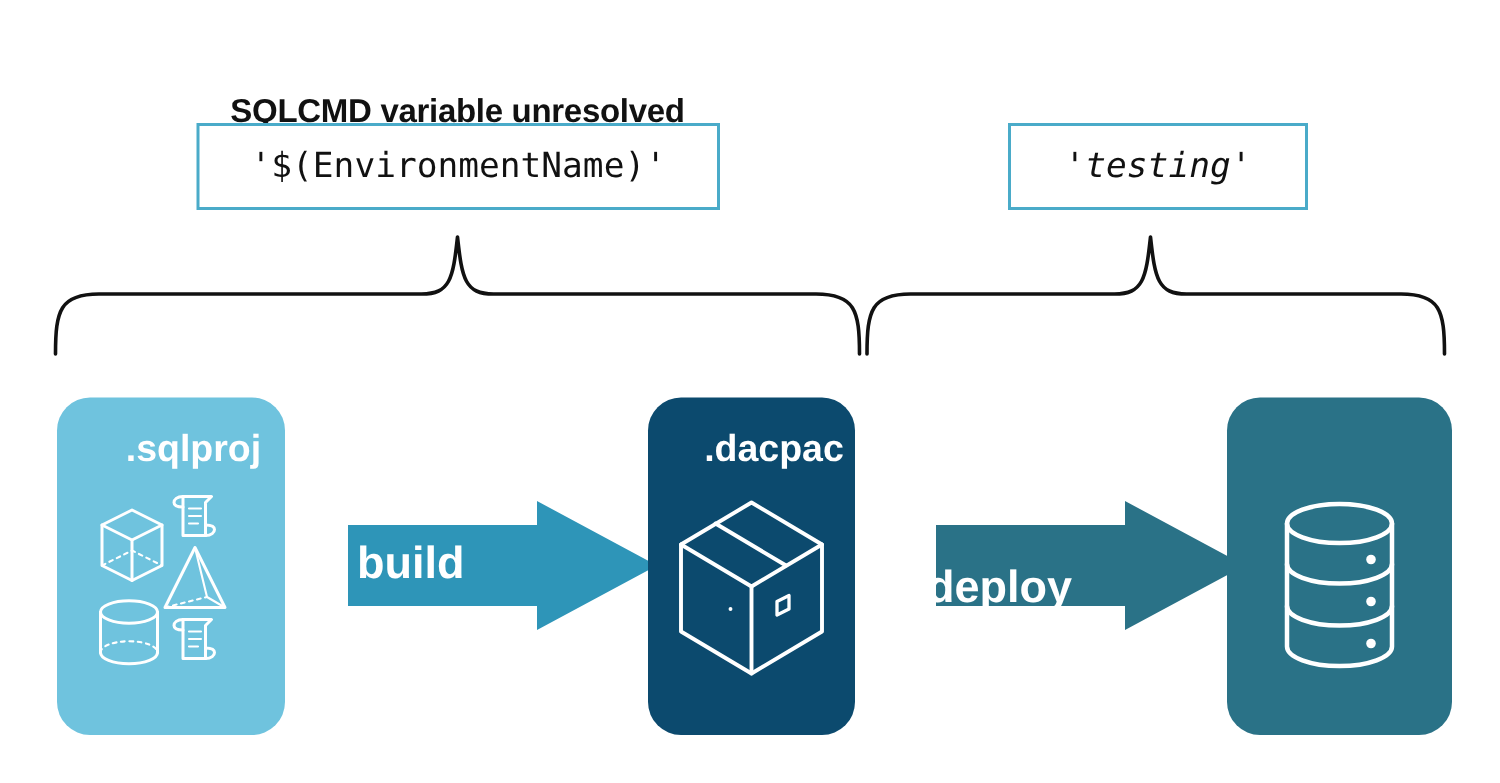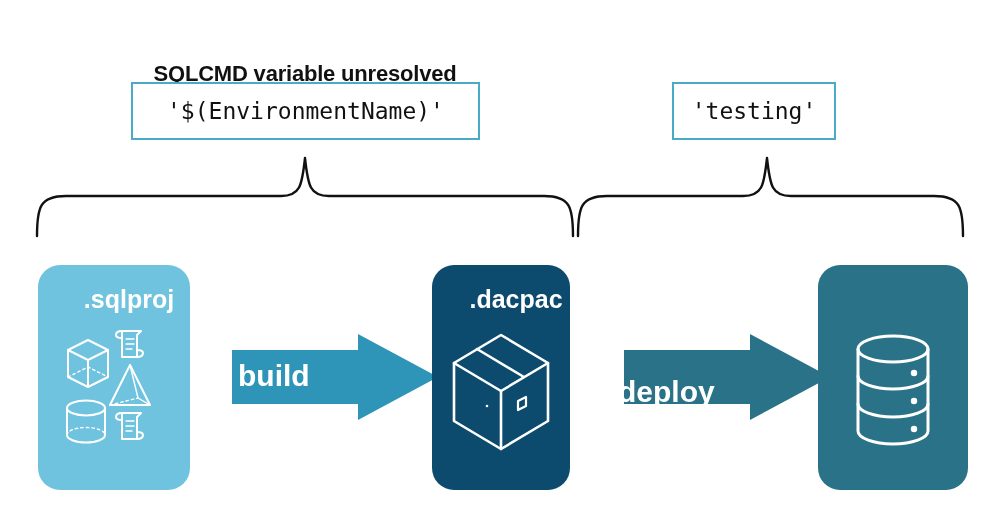--- a/index.html
+++ b/index.html
@@ -45,21 +45,21 @@
     display: flex;
     align-items: center;
     justify-content: center;
     font-family: "DejaVu Sans Mono", monospace;
     font-size: 23px;
     color: #111111;
     white-space: nowrap;
     text-align: right;
   }
   #code-box-left  { left: 131px; top: 82px; width: 349px; height: 58px; }
-  #code-box-right { left: 672px; top: 82px; width: 164px; height: 58px; }
+  #code-box-right { left: 672px; top: 82px; width: 200px; height: 58px; font-style: italic; }
 
   
   #brace-layer {
     position: absolute;
     left: 0;
     top: 0;
     width: 1000px;
     height: 522px;
     pointer-events: none;
   }

